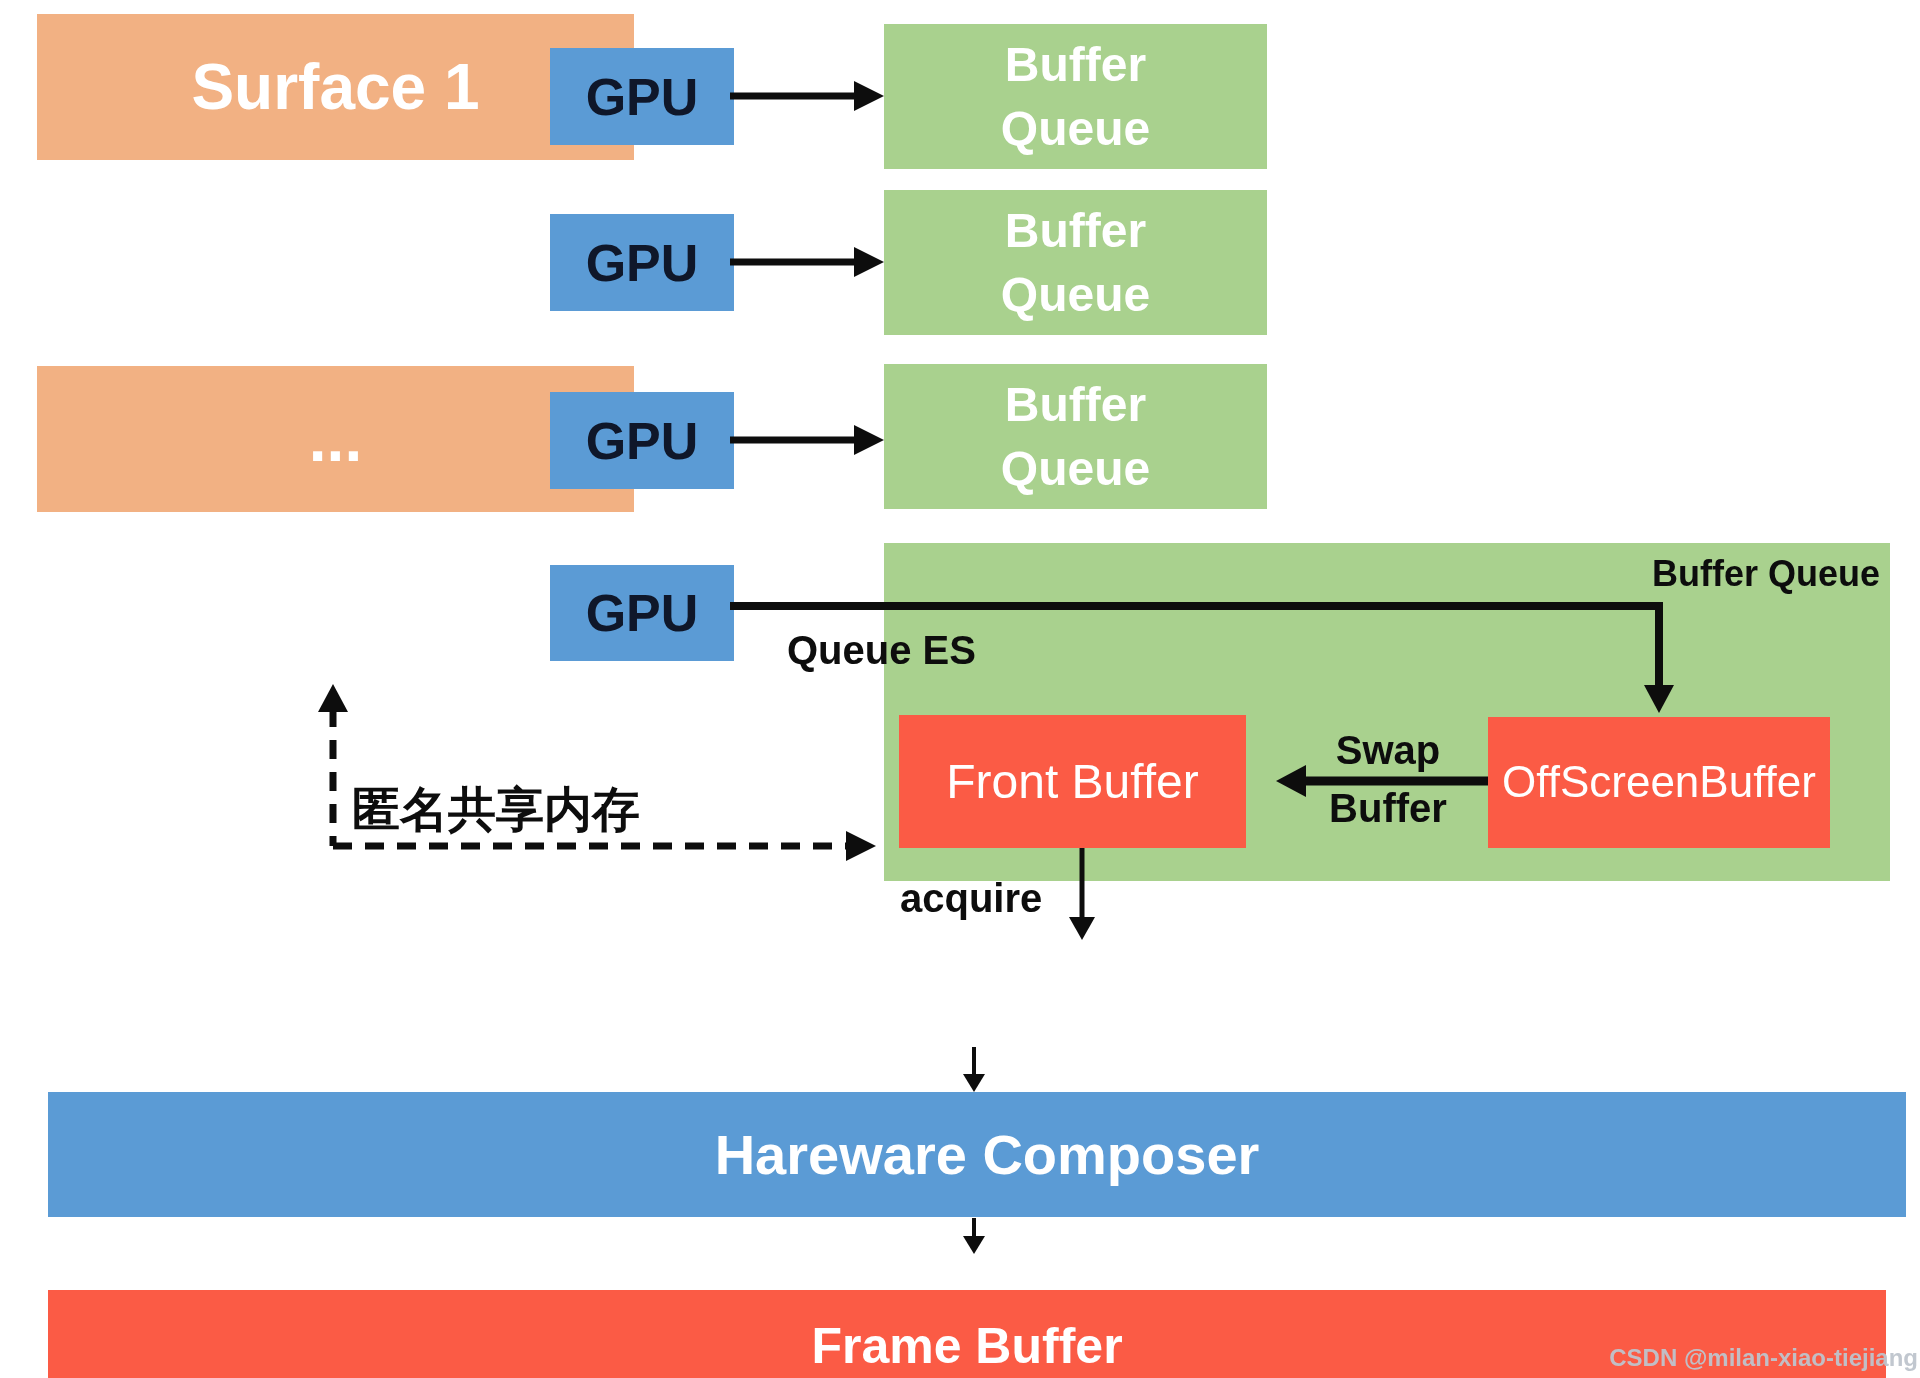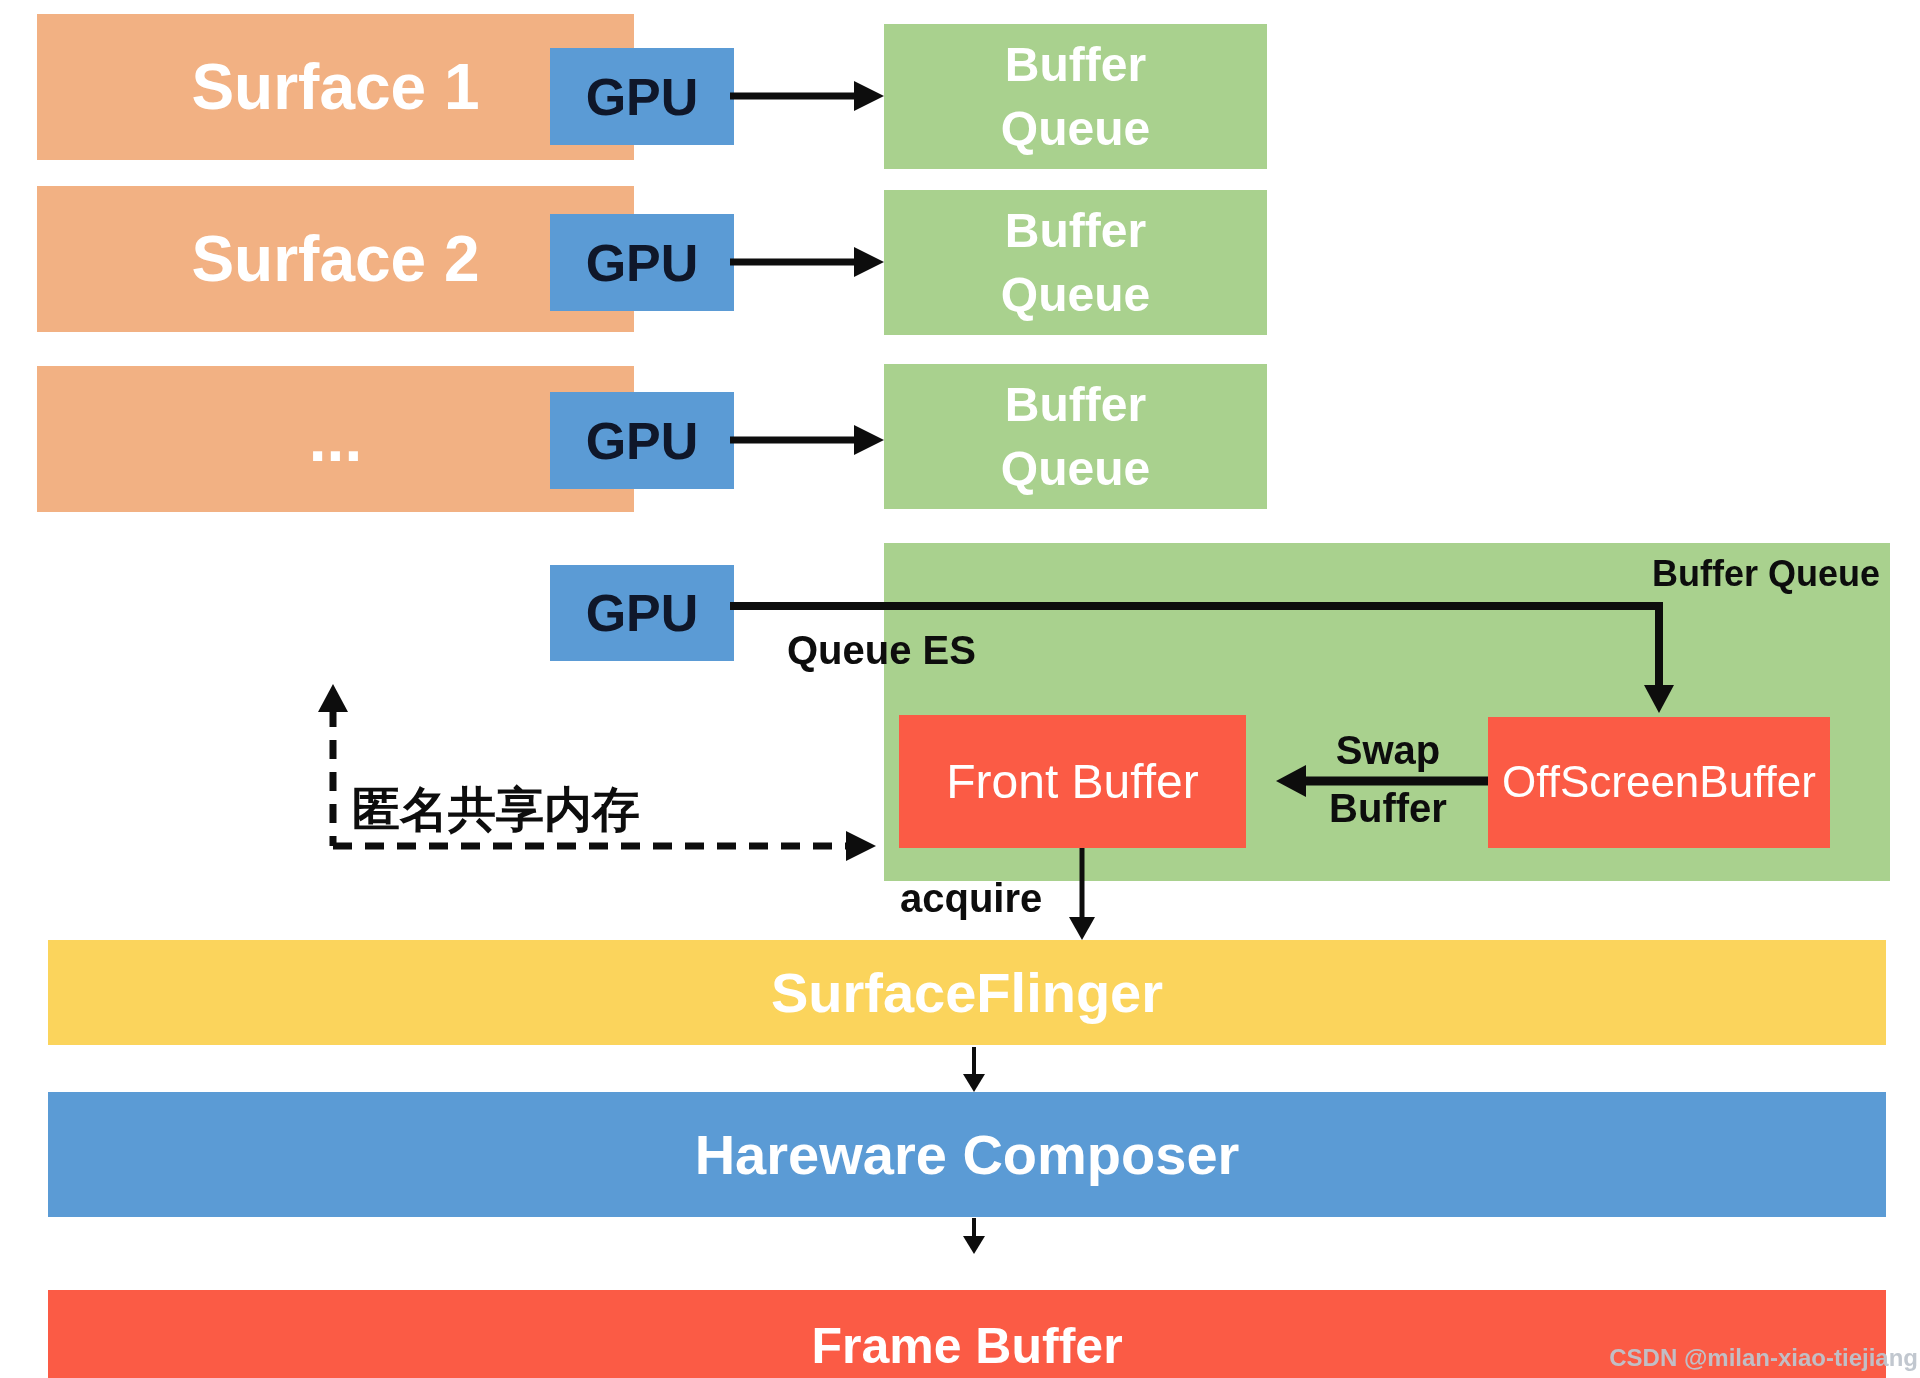--- a/index.html
+++ b/index.html
@@ -29,21 +29,21 @@
   .opengl-label{left:787px;top:628px;font-size:40px;}
   .swap-label{left:1278px;width:220px;text-align:center;font-size:40px;}
   .swap-top{top:728px;}
   .swap-bottom{top:786px;}
   .shared-memory-label{left:352px;top:778px;font-size:48px;font-weight:bold;
        font-family:"DejaVu Sans","Liberation Sans",sans-serif;}
   .acquire-label{left:900px;top:876px;font-size:40px;}
   .bar{position:absolute;left:48px;width:1838px;display:flex;align-items:center;
        justify-content:center;color:#ffffff;font-weight:bold;z-index:2;}
   .bar-surfaceflinger{top:940px;height:105px;background:#FBD45C;font-size:56px;}
-  .bar-hwc{top:1092px;height:125px;background:#5B9BD5;font-size:56px;}
+  .bar-hwc{top:1092px;height:125px;background:#5B9BD5;font-size:56px;padding-left:20px;}
   .bar-framebuffer{top:1254px;height:111px;background:#FB5B45;font-size:50px;margin-top:36px;}
   .watermark{position:absolute;right:2px;top:1344px;z-index:5;
        color:rgba(190,196,204,0.95);font-size:24px;font-weight:bold;}
   .connector-layer{position:absolute;left:0;top:0;width:1920px;height:1378px;
        z-index:3;pointer-events:none;}
 </style>
 </head>
 <body>
 
 <div class="canvas">
@@ -52,23 +52,20 @@
     <span>Surface 1</span>
   </div>
   <div class="box gpu-box" style="top:48px;">
     <span>GPU</span>
   </div>
   <div class="box queue-box" style="top:24px;">
     <span>Buffer</span>
     <span>Queue</span>
   </div>
 
-  <div class="box surface-box" style="top:186px;">
-    <span>Surface 2</span>
-  </div>
   <div class="box gpu-box" style="top:214px;">
     <span>GPU</span>
   </div>
   <div class="box queue-box" style="top:190px;">
     <span>Buffer</span>
     <span>Queue</span>
   </div>
 
   <div class="box surface-box" style="top:366px;">
     <span>...</span>
@@ -96,23 +93,20 @@
     <span>OffScreen</span>
     <span>Buffer</span>
   </div>
 
   <div class="label swap-label swap-top">Swap</div>
   <div class="label swap-label swap-bottom">Buffer</div>
 
   <div class="label shared-memory-label">匿名共享内存</div>
   <div class="label acquire-label">acquire</div>
 
-  <div class="bar bar-surfaceflinger">
-    <span>SurfaceFlinger</span>
-  </div>
   <div class="bar bar-hwc">
     <span>Hareware Composer</span>
   </div>
   <div class="bar bar-framebuffer">
     <span>Frame Buffer</span>
   </div>
 
   <div class="watermark">CSDN @milan-xiao-tiejiang</div>
 
   <svg class="connector-layer" viewBox="0 0 1920 1378" xmlns="http://www.w3.org/2000/svg">

